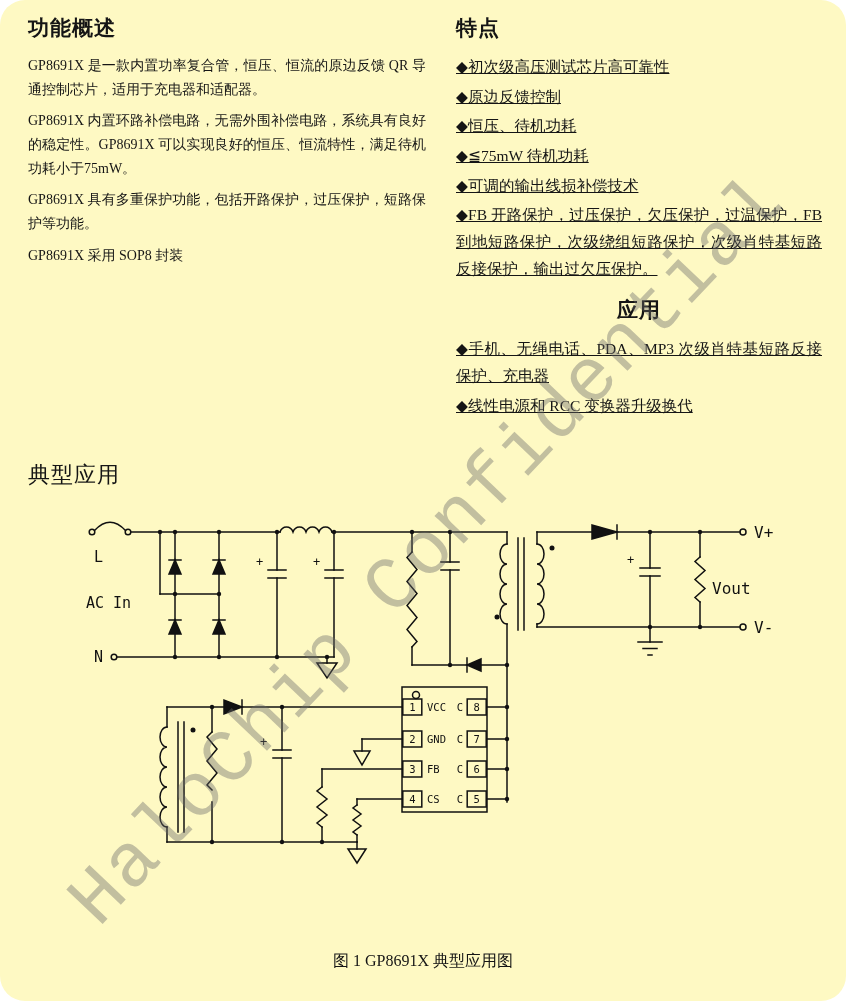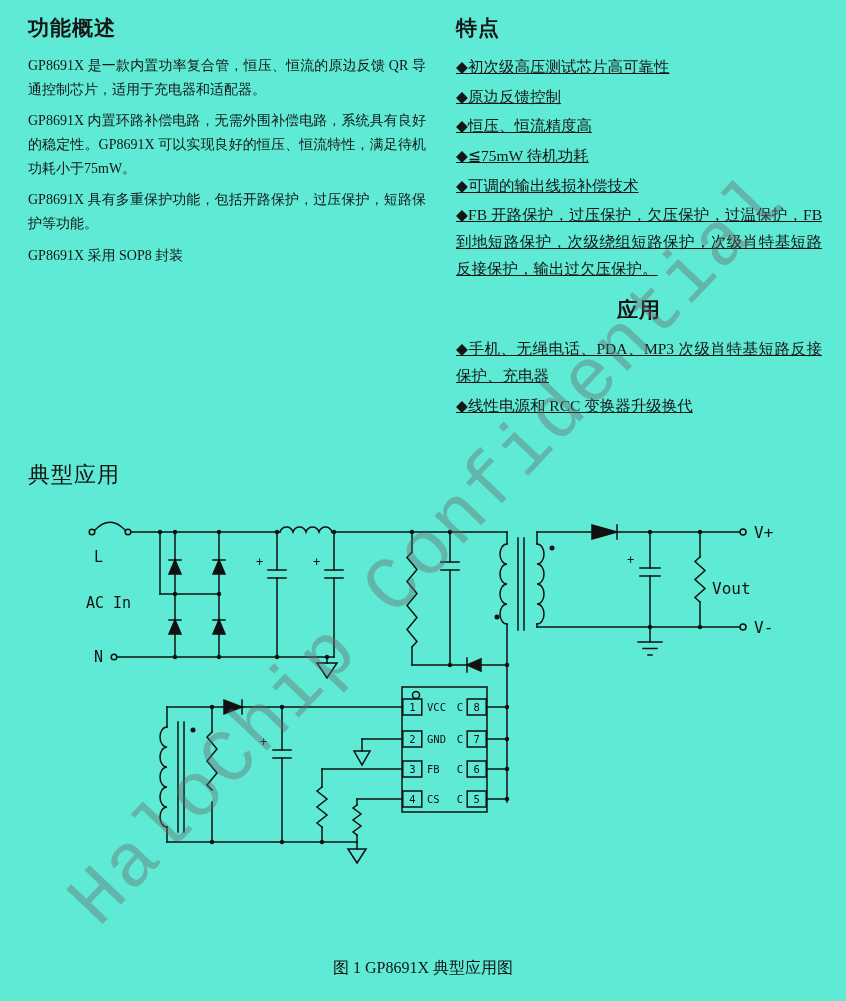--- a/index.html
+++ b/index.html
@@ -1,30 +1,31 @@
 <!DOCTYPE html>
 <html><head>
 <meta charset="utf-8">
 <style>
   html,body { margin:0; padding:0; background:#fff; }
   .page {
-    position:relative; width:846px; height:1001px; background:#5eead4;
+    position:relative; width:846px; height:1001px; background:#fef9c3;
     color:#151515; font-family:"Liberation Serif","DejaVu Serif",serif;
     overflow:hidden;
+    border-radius:25px;
   }
   .cols { display:flex; padding:14px 24px 0 28px; gap:30px; }
   .col-left  { width:398px; flex:0 0 398px; }
   .col-right { width:366px; flex:0 0 366px; }
   .sec-title { font-size:21px; font-weight:700; margin:0 0 12px 0; letter-spacing:1px; }
   .para { font-size:14px; line-height:1.72; text-align:justify; margin:0 0 7px 0; }
   .bullet { font-size:15.5px; line-height:1.72; text-align:justify; margin:0 0 3px 0;text-decoration:underline; }
   .apps-title { margin-top:14px;text-align:center; }
   .typical-title { font-size:22px; font-weight:400; margin:38px 0 0 28px; letter-spacing:1px; }
   .schematic { display:block; margin:12px 0 0 72px; }
-  .caption { text-align:center; font-size:16px; margin-top:16px; }
+  .caption { text-align:center; font-size:16px; margin-top:9px; }
   .watermark {
     position:absolute; left:428px; top:552px;
     transform:translate(-50%,-50%) rotate(-46.5deg);
     font-family:"Liberation Mono","DejaVu Sans Mono",monospace;
     font-size:76px; letter-spacing:2px; white-space:nowrap;
     color:rgba(105,105,105,0.40); pointer-events:none; z-index:10;
   }
   svg text { font-family:"DejaVu Sans Mono","Liberation Mono",monospace; fill:#111; stroke:none; }
 </style>
 </head>
@@ -38,21 +39,21 @@
       <p class="para">GP8691X 是一款内置功率复合管，恒压、恒流的原边反馈 QR 导通控制芯片，适用于充电器和适配器。</p>
       <p class="para">GP8691X 内置环路补偿电路，无需外围补偿电路，系统具有良好的稳定性。GP8691X 可以实现良好的恒压、恒流特性，满足待机功耗小于75mW。</p>
       <p class="para">GP8691X 具有多重保护功能，包括开路保护，过压保护，短路保护等功能。</p>
       <p class="para">GP8691X 采用 SOP8 封装</p>
     </div>
 
     <div class="col-right">
       <h2 class="sec-title">特点</h2>
       <div class="bullet">◆初次级高压测试芯片高可靠性</div>
       <div class="bullet">◆原边反馈控制</div>
-      <div class="bullet">◆恒压、恒流精度高</div>
+      <div class="bullet">◆恒压、待机功耗</div>
       <div class="bullet">◆≦75mW 待机功耗</div>
       <div class="bullet">◆可调的输出线损补偿技术</div>
       <div class="bullet">◆FB 开路保护，过压保护，欠压保护，过温保护，FB 到地短路保护，次级绕组短路保护，次级肖特基短路反接保护，输出过欠压保护。</div>
 
       <h2 class="sec-title apps-title">应用</h2>
       <div class="bullet">◆手机、无绳电话、PDA、MP3 次级肖特基短路反接保护、充电器</div>
       <div class="bullet">◆线性电源和 RCC 变换器升级换代</div>
     </div>
   </div>
 

